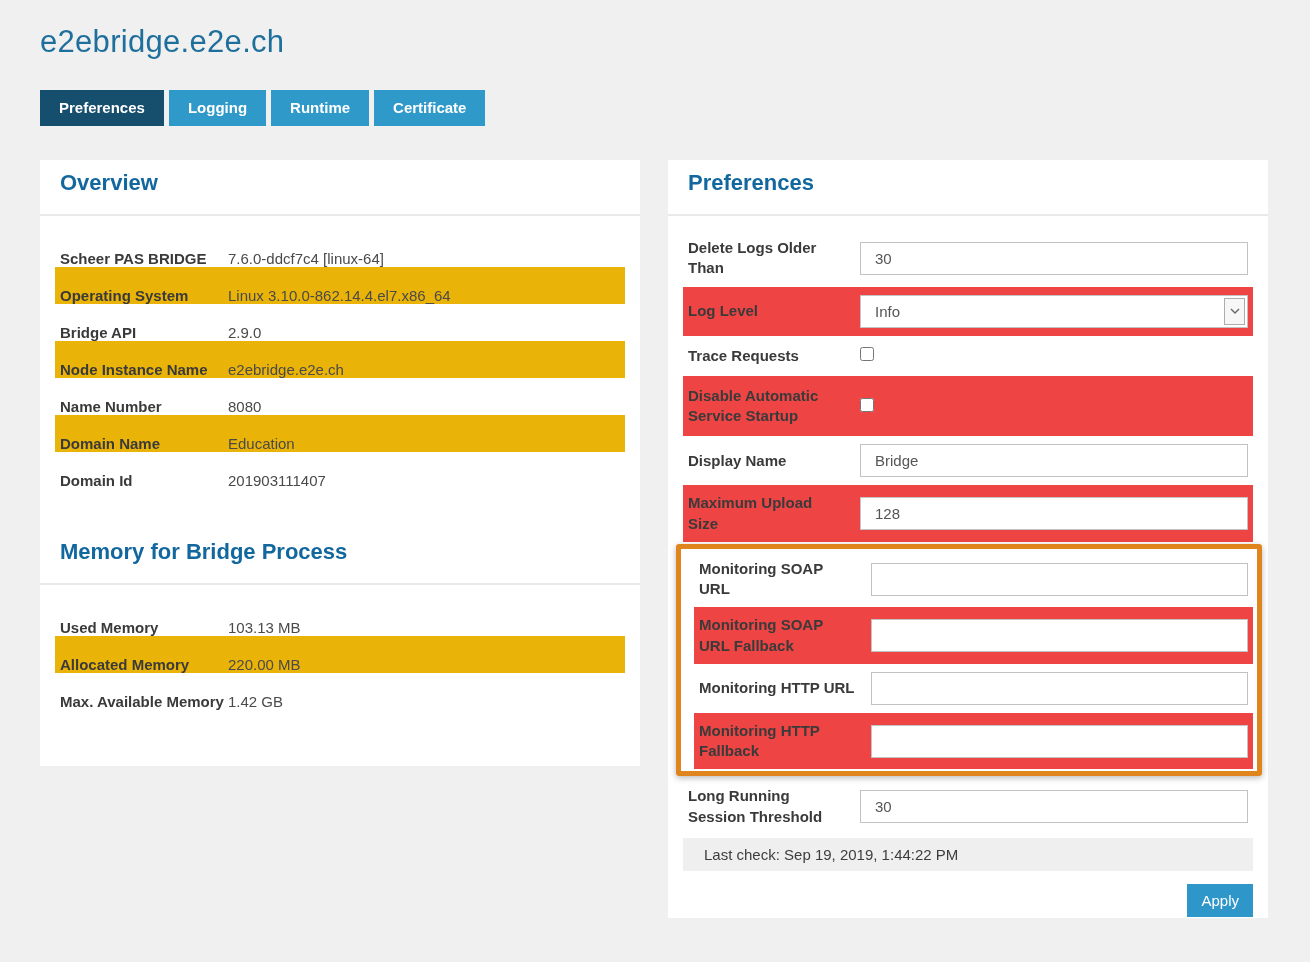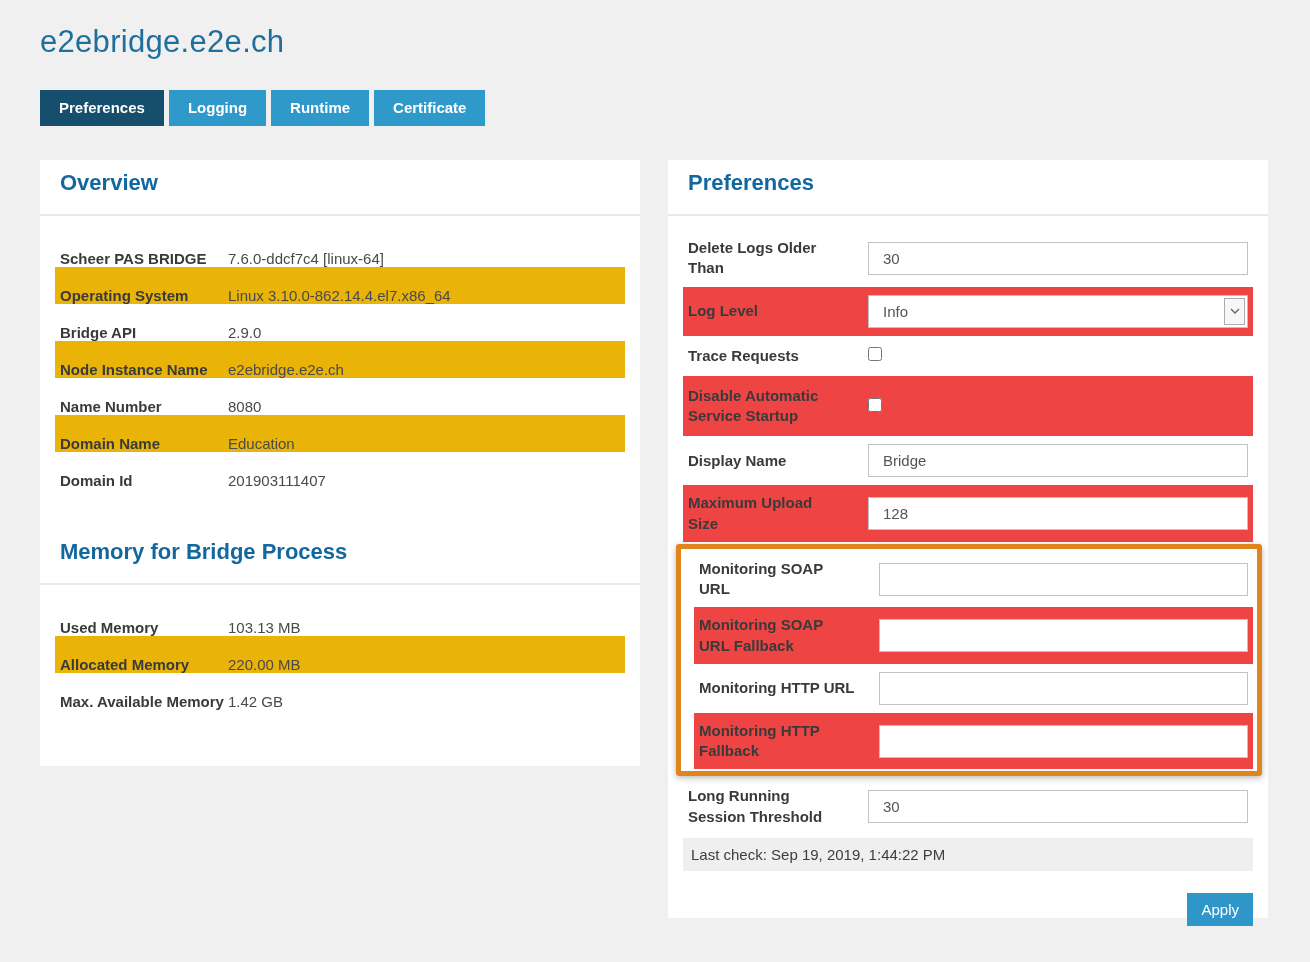--- a/index.html
+++ b/index.html
@@ -51,21 +51,21 @@
   .form-row {
     display:flex; align-items:center;
     padding:8px 5px; font-size:15px;
   }
   .form-row.striped { background:#ef4444; }
   .form-row.checkbox-row { padding:10px 5px; }
   .form-label {
     width:172px; flex-shrink:0; padding-right:14px;
     font-weight:700; color:#3a3a3a; line-height:1.35;
   }
-  .form-control { flex:1;margin-left:8px; }
+  .form-control { flex:1; }
 
   input.text-input {
     width:100%; height:33px;
     border:1px solid #c2c2c2; background:#fff;
     padding:0 14px; font-size:15px; color:#555;
     font-family:inherit; outline:none;
   }
 
   input.checkbox {
     width:14px; height:14px; margin:0;
@@ -87,25 +87,25 @@
 
   .highlight-group {
     border:5px solid #e0841e; border-radius:3px;
     margin:2px -9px 2px -7px;
     padding:2px 4px 2px 13px;
     box-shadow:0 2px 6px rgba(0,0,0,0.28);
   }
 
   .last-check-row {
     margin-top:3px; background:#efefef;
-    padding:8px 5px 8px 8px;
+    padding:8px 5px 8px 21px;
     font-size:15px; color:#3d3d3d;
   }
 
-  .apply-row { display:flex; justify-content:flex-end; margin-top:22px; }
+  .apply-row { display:flex; justify-content:flex-end; margin-top:13px; }
   .apply-button {
     min-width:62px; height:33px; padding:0 14px;
     background:#2e96c9; color:#fff; border:none;
     font-size:15px; font-family:inherit; cursor:pointer;
   }
 </style>
 </head>
 <body>
 
 <div class="page-title">e2ebridge.e2e.ch</div>

